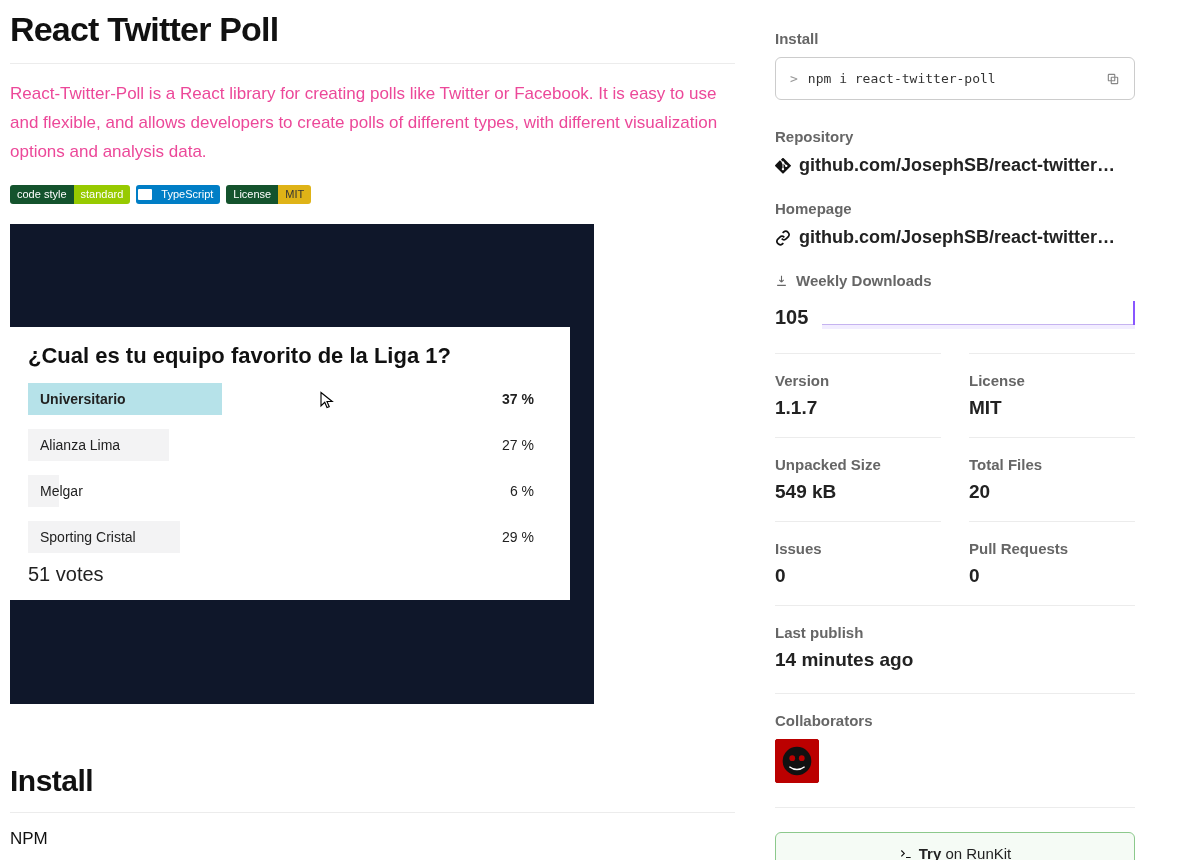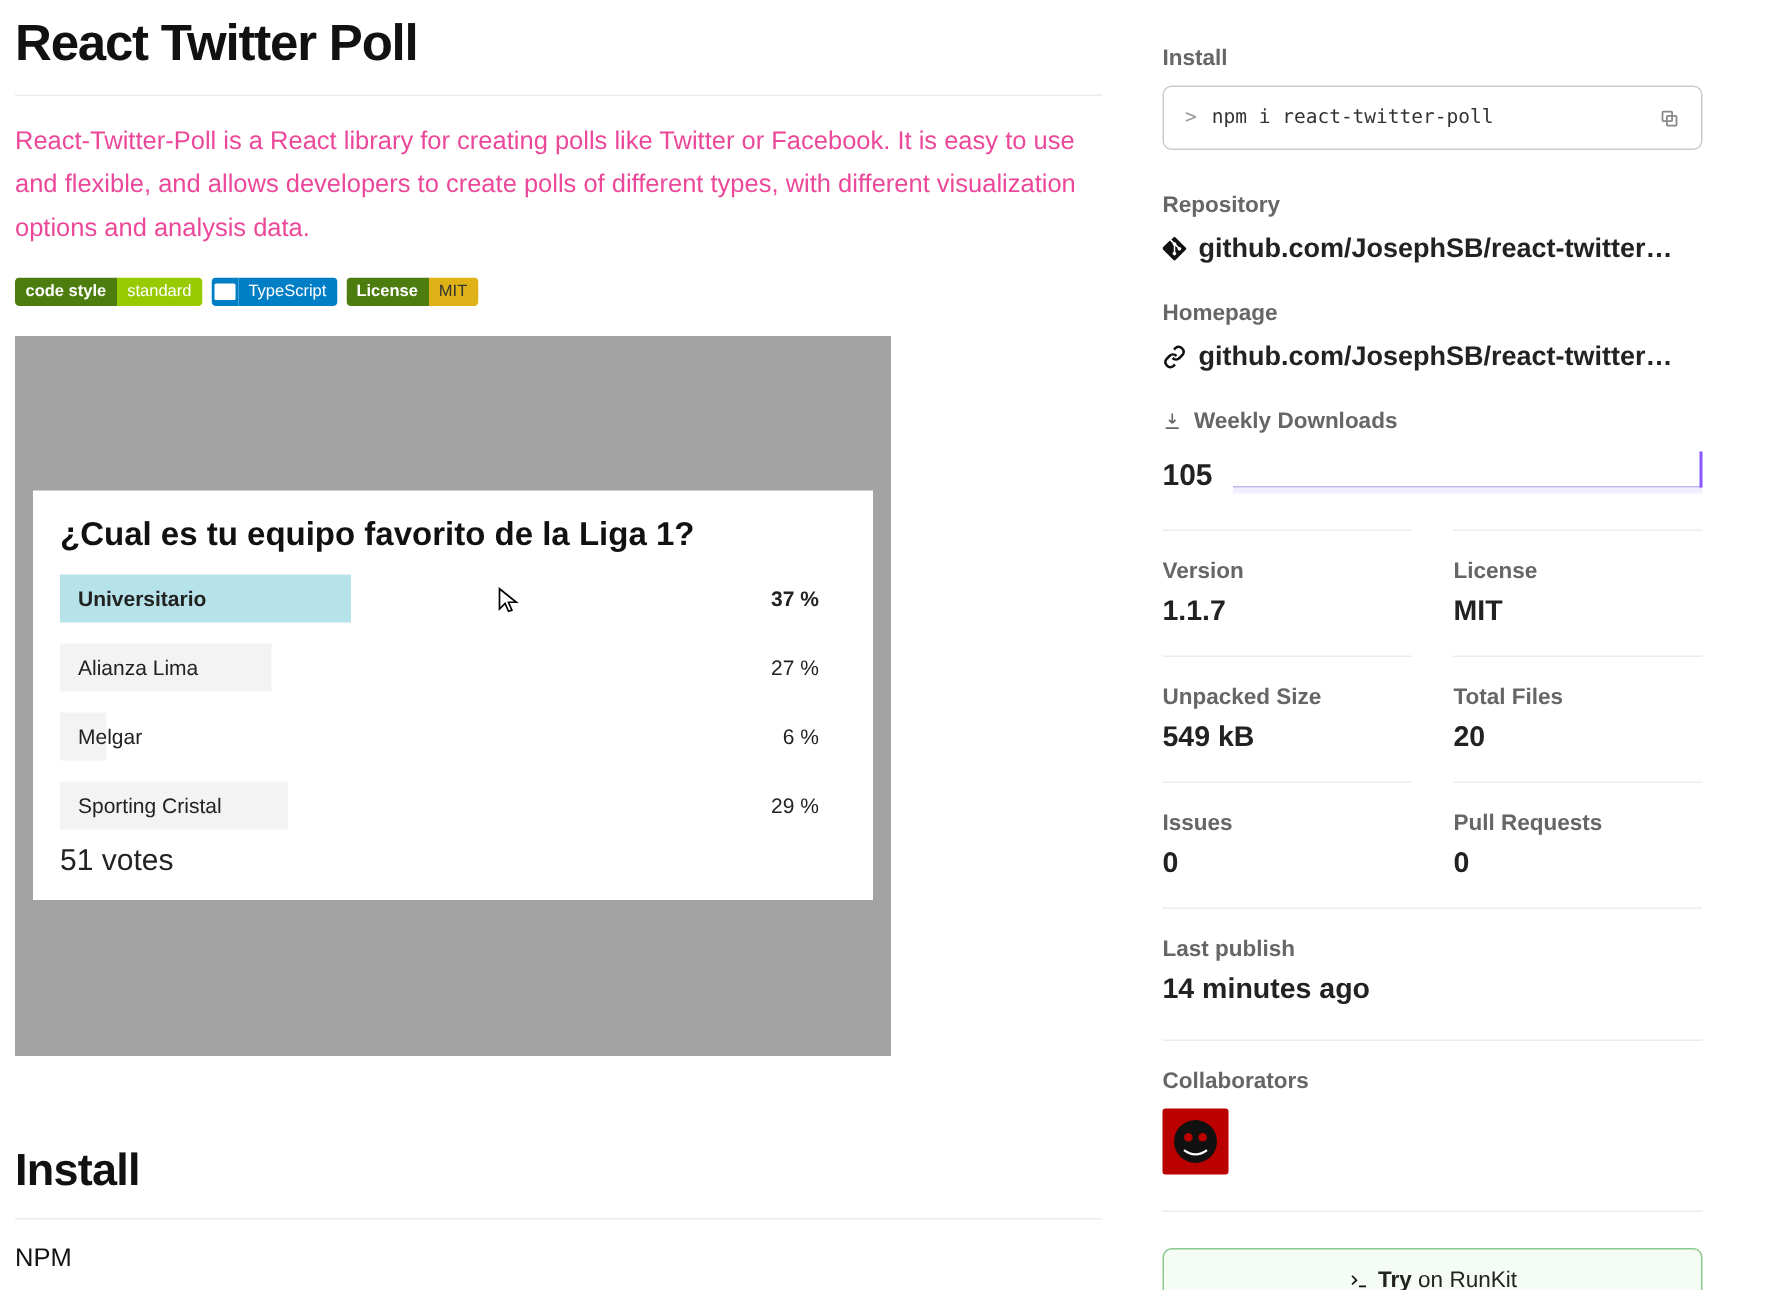--- a/index.html
+++ b/index.html
@@ -41,34 +41,34 @@
   }
   .badge {
     display: inline-flex;
     font-size: 11px;
     font-weight: 500;
     line-height: 1;
     border-radius: 3px;
     overflow: hidden;
   }
   .badge span { padding: 4px 7px; color: #fff; }
-  .b-left-g { background: #4d7c0f; font-weight: bold; }
+  .b-left-g { background: #14532d; }
   .b-right-green { background: #97CA00; }
   .b-right-blue { background: #007ec6; }
   .b-right-orange { background: #dfb317; color:#333 !important; }
   .ts-logo { background:#007ec6; width:18px; display:flex; align-items:center; justify-content:center;}
   .ts-logo-inner { width:11px; height:11px; background:#fff; border-radius:1px; font-size:8px; font-weight:bold; color:#007ec6; display:flex; align-items:center; justify-content:center;}
 
   .demo-frame {
-    background: #a3a3a3;
+    background: #0f172a;
     width: 584px;
     height: 480px;
     display: flex;
     align-items: center;
-    justify-content: center;
+    justify-content: flex-start;
   }
   .demo-card {
     background: #fff;
     width: 560px;
     padding: 16px 18px 14px 18px;
     font-family: "Segoe UI", Arial, sans-serif;
   }
   .demo-q { font-size: 22px; font-weight: 600; margin-bottom: 10px; }
   .poll-row { display:flex; align-items:center; font-size:14px; padding: 12px 8px; position:relative; color:#222; margin-bottom: 6px;}
   .poll-row .bar { position:absolute; left:0; top:4px; bottom:4px; background:#f3f3f4; z-index:0;}

